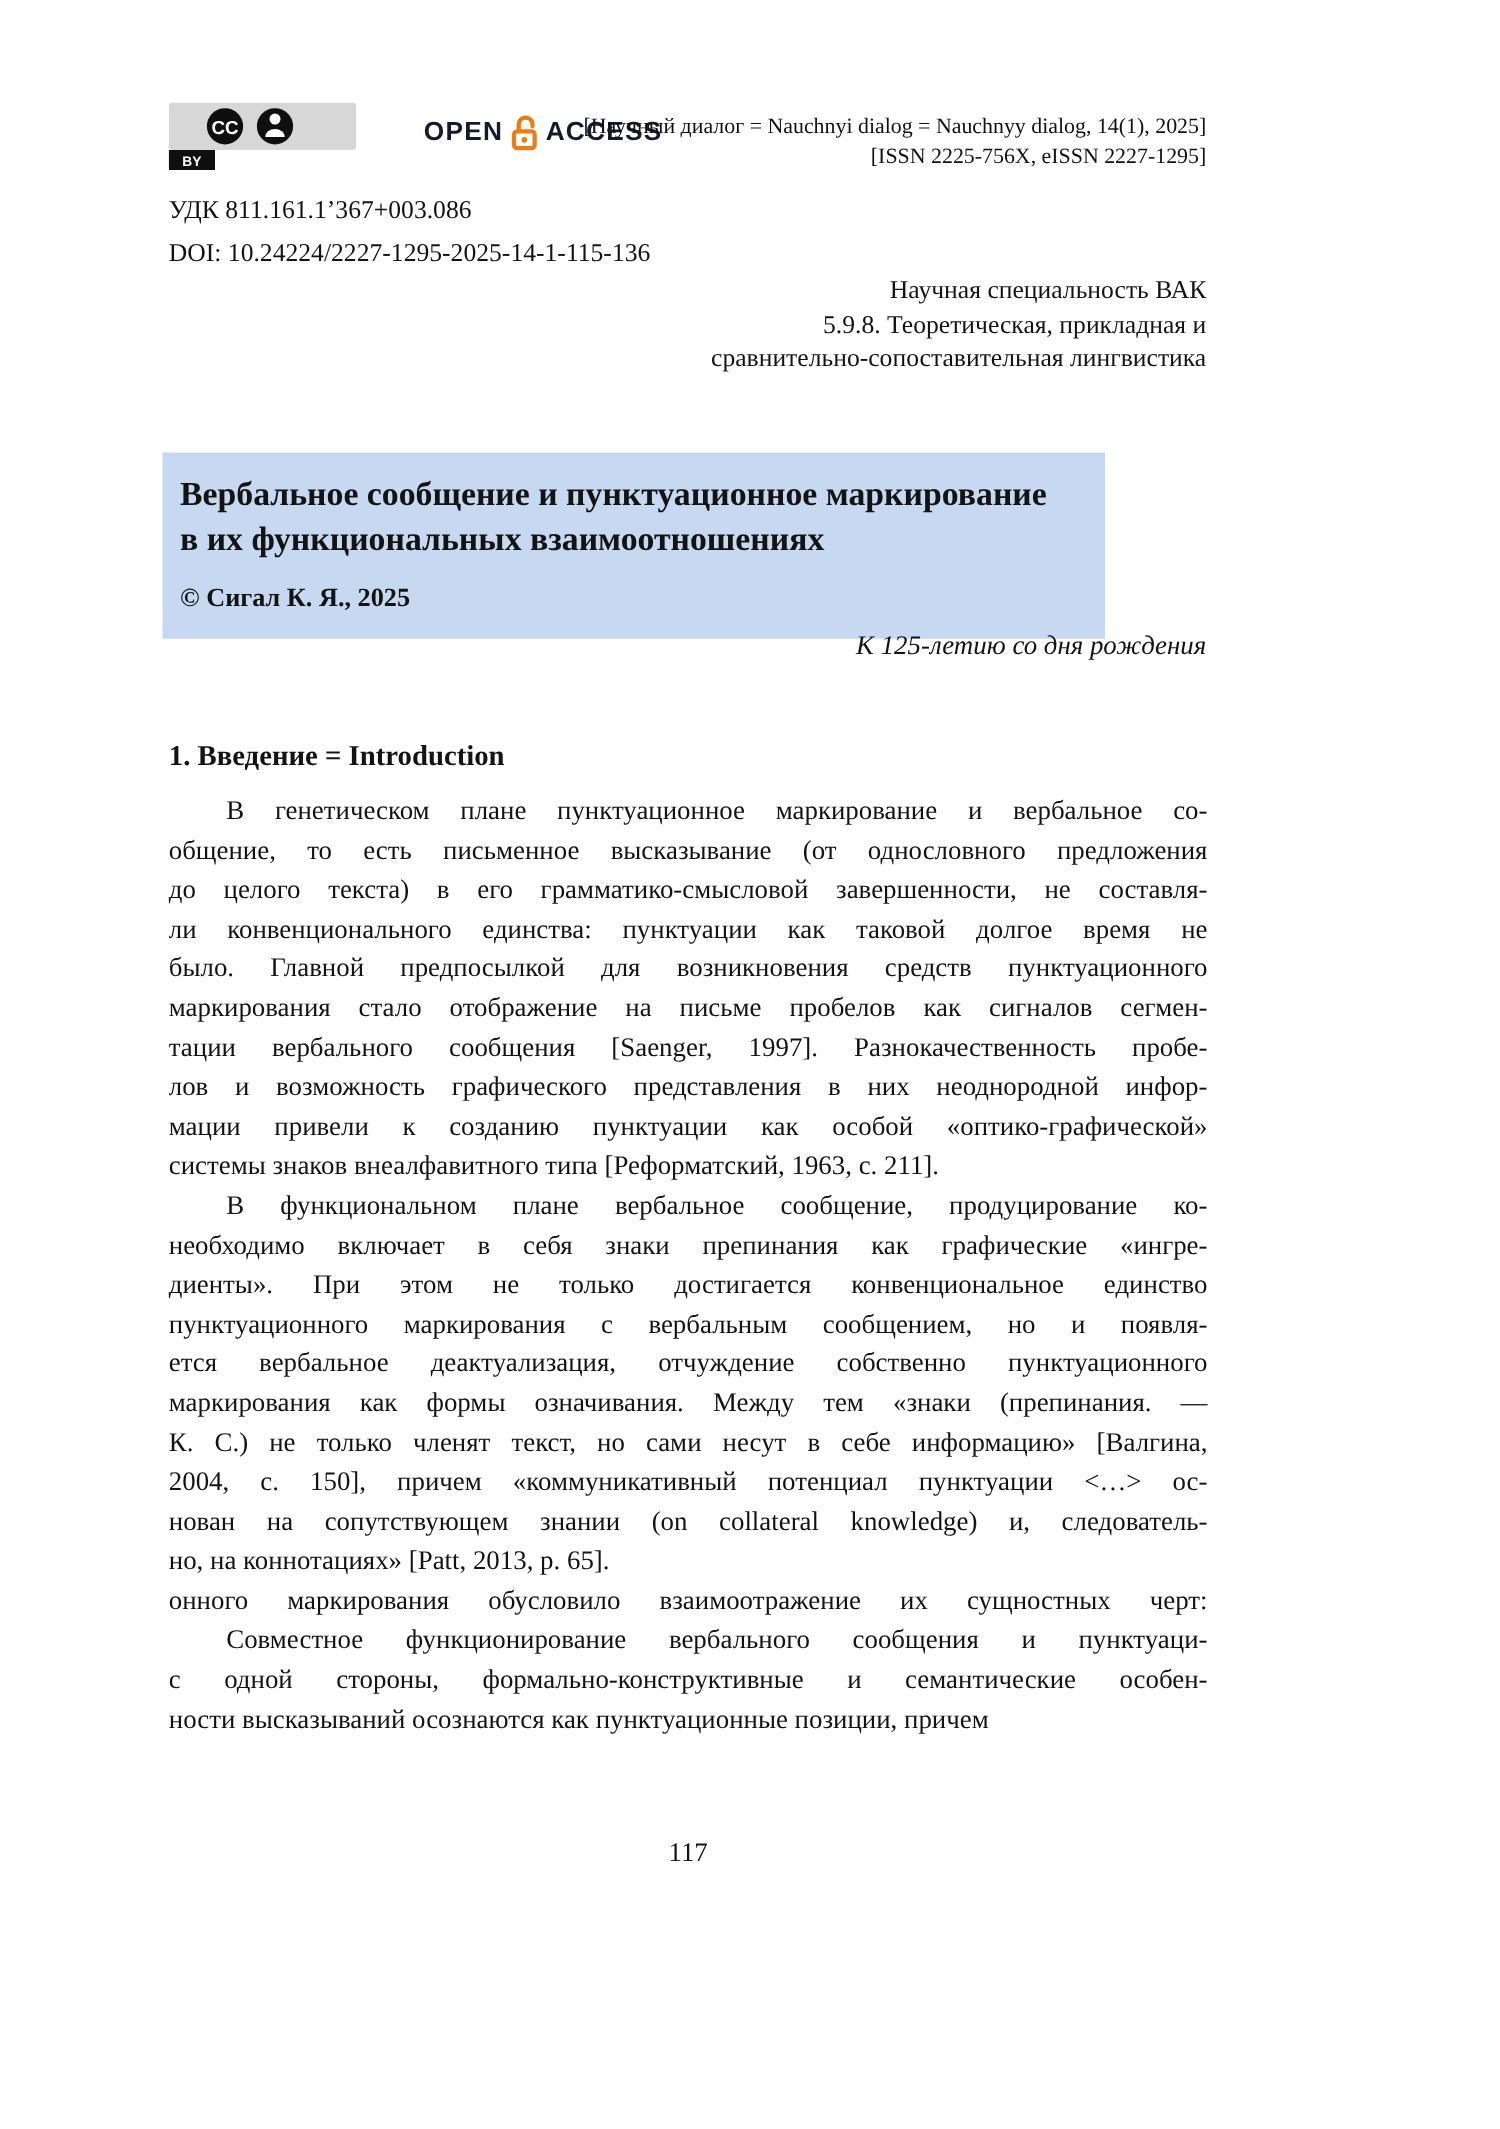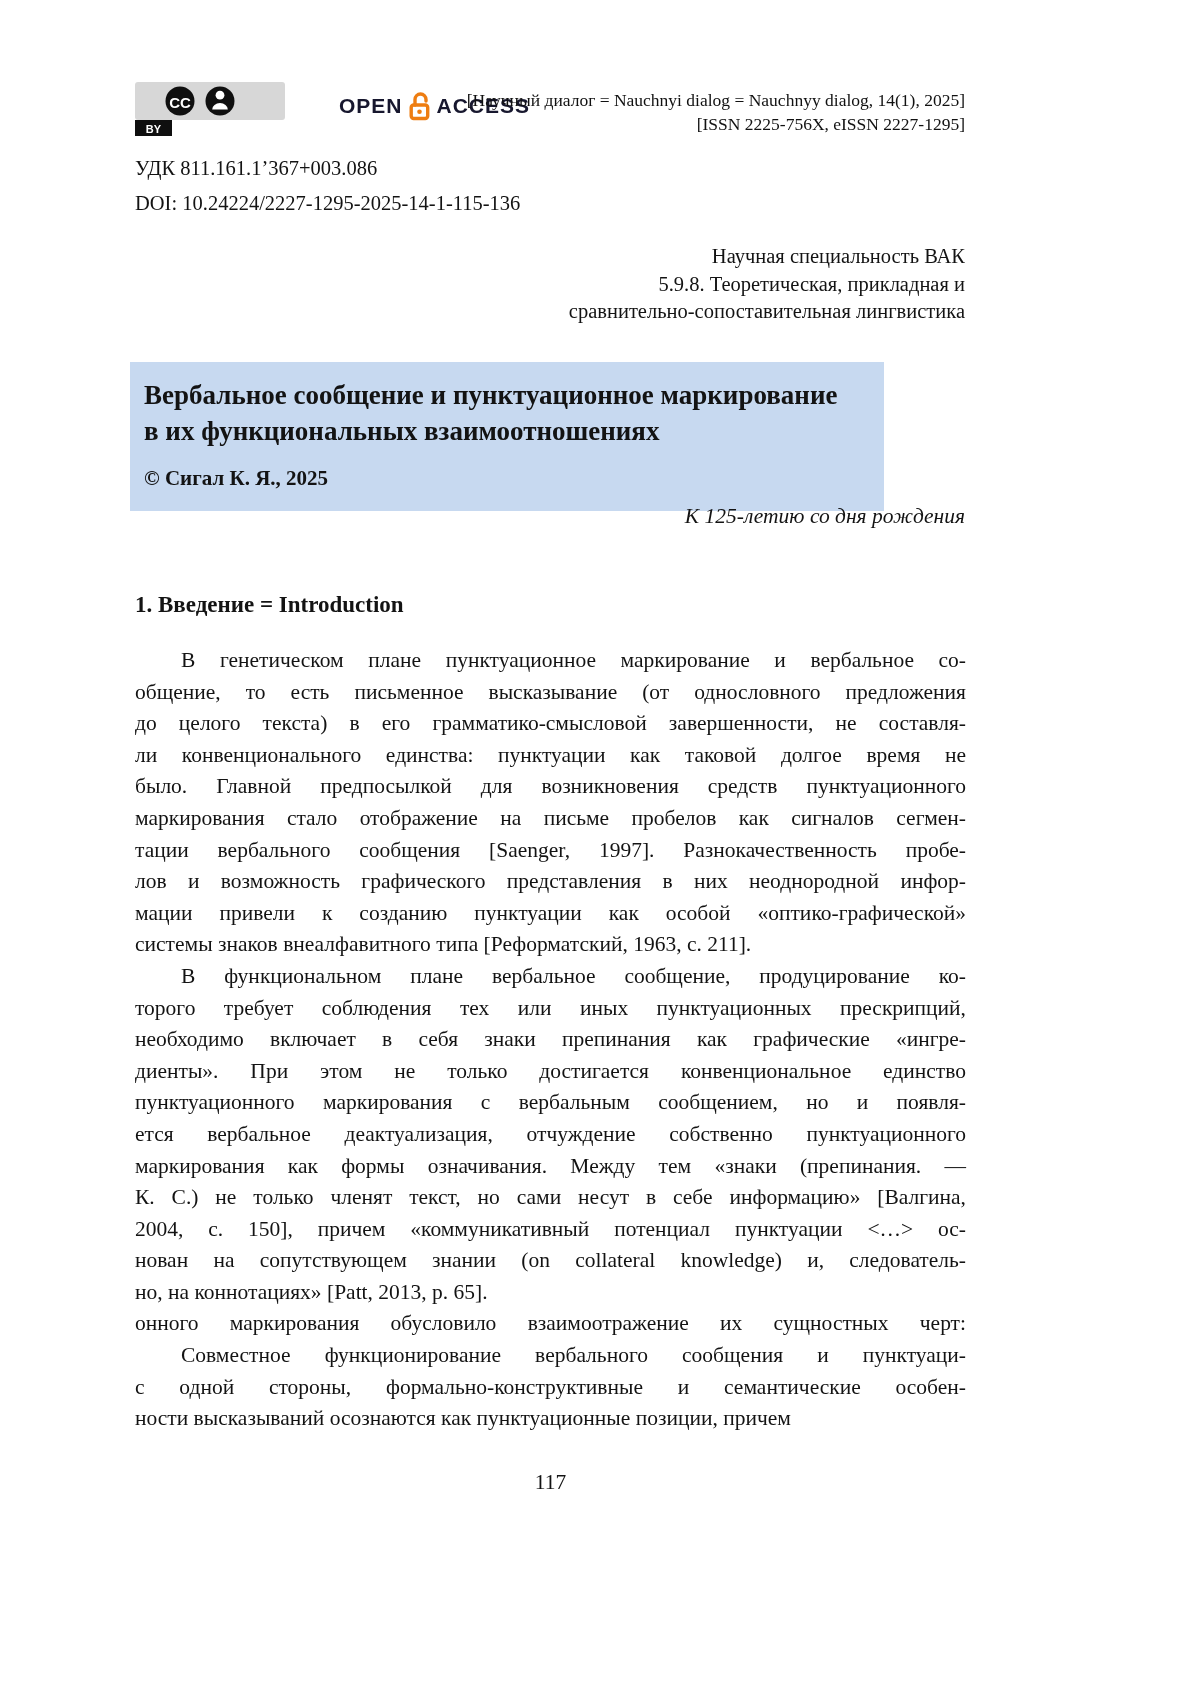--- a/index.html
+++ b/index.html
@@ -26,21 +26,21 @@
   .journal-info {
     position: absolute; right: 235px; top: 88px;
     text-align: right; font-size: 17.5px; line-height: 24px; color: #111;
   }
 
   .udk  { position: absolute; left: 135px; top: 157px; font-size: 20.5px; }
   .doi  { position: absolute; left: 135px; top: 192px; font-size: 20.5px; }
 
   .specialty {
     position: absolute; right: 235px; top: 219px;
-    text-align: right; font-size: 20.5px; line-height: 27.5px; margin-top: 24px;
+    text-align: right; font-size: 20.5px; line-height: 27.5px;
   }
 
   .title-box {
     position: absolute; left: 130px; top: 318px; width: 754px;
     box-sizing: border-box;
     padding: 15px 16px 20px 14px;
     background: #c7d9f0;
     margin-top: 44px;
   }
   .title-line { font-size: 27px; font-weight: bold; line-height: 36px; }
@@ -51,21 +51,21 @@
     text-align: right; font-style: italic; font-size: 21.5px; line-height: 28.5px;
   }
 
   .section-heading {
     position: absolute; left: 135px; top: 592px;
     font-size: 23px; font-weight: bold;
   }
 
   .body-text {
     position: absolute; left: 135px; top: 633px; width: 831px;
-    font-size: 21.5px; line-height: 31.6px; margin-top: 12px;
+    font-size: 21.5px; line-height: 31.6px;
   }
   .para-line { white-space: normal; }
   .para-line.just   { text-align: justify; text-align-last: justify; }
   .para-line.indent { text-indent: 46px; }
 
   .page-number {
     position: absolute; left: 135px; top: 1470px; width: 831px;
     text-align: center; font-size: 21.5px;
   }
 </style>
@@ -131,21 +131,20 @@
         <div class="para-line just">ли конвенционального единства: пунктуации как таковой долгое время не</div>
         <div class="para-line just">было. Главной предпосылкой для возникновения средств пунктуационного</div>
         <div class="para-line just">маркирования стало отображение на письме пробелов как сигналов сегмен-</div>
         <div class="para-line just">тации вербального сообщения [Saenger, 1997]. Разнокачественность пробе-</div>
         <div class="para-line just">лов и возможность графического представления в них неоднородной инфор-</div>
         <div class="para-line just">мации привели к созданию пунктуации как особой «оптико-графической»</div>
         <div class="para-line">системы знаков внеалфавитного типа [Реформатский, 1963, с. 211].</div>
       </div>
       <div class="paragraph">
         <div class="para-line just indent">В функциональном плане вербальное сообщение, продуцирование ко-</div>
-        <div class="para-line just">торого требует соблюдения тех или иных пунктуационных прескрипций,</div>
         <div class="para-line just">необходимо включает в себя знаки препинания как графические «ингре-</div>
         <div class="para-line just">диенты». При этом не только достигается конвенциональное единство</div>
         <div class="para-line just">пунктуационного маркирования с вербальным сообщением, но и появля-</div>
         <div class="para-line just">ется вербальное деактуализация, отчуждение собственно пунктуационного</div>
         <div class="para-line just">маркирования как формы означивания. Между тем «знаки (препинания. —</div>
         <div class="para-line just">К. С.) не только членят текст, но сами несут в себе информацию» [Валгина,</div>
         <div class="para-line just">2004, с. 150], причем «коммуникативный потенциал пунктуации &lt;…&gt; ос-</div>
         <div class="para-line just">нован на сопутствующем знании (on collateral knowledge) и, следователь-</div>
         <div class="para-line">но, на коннотациях» [Patt, 2013, p. 65].</div>
       </div>

